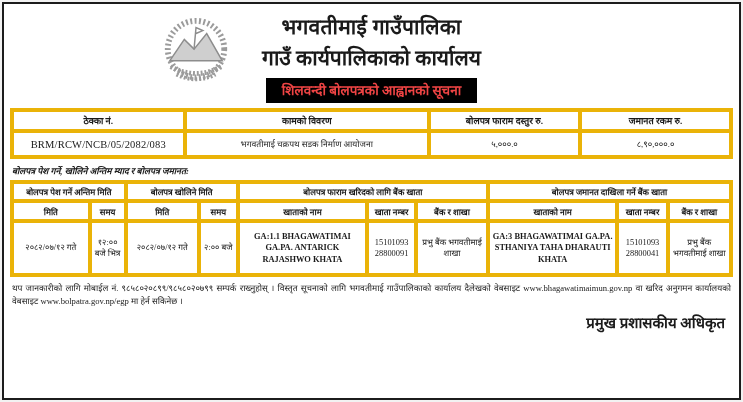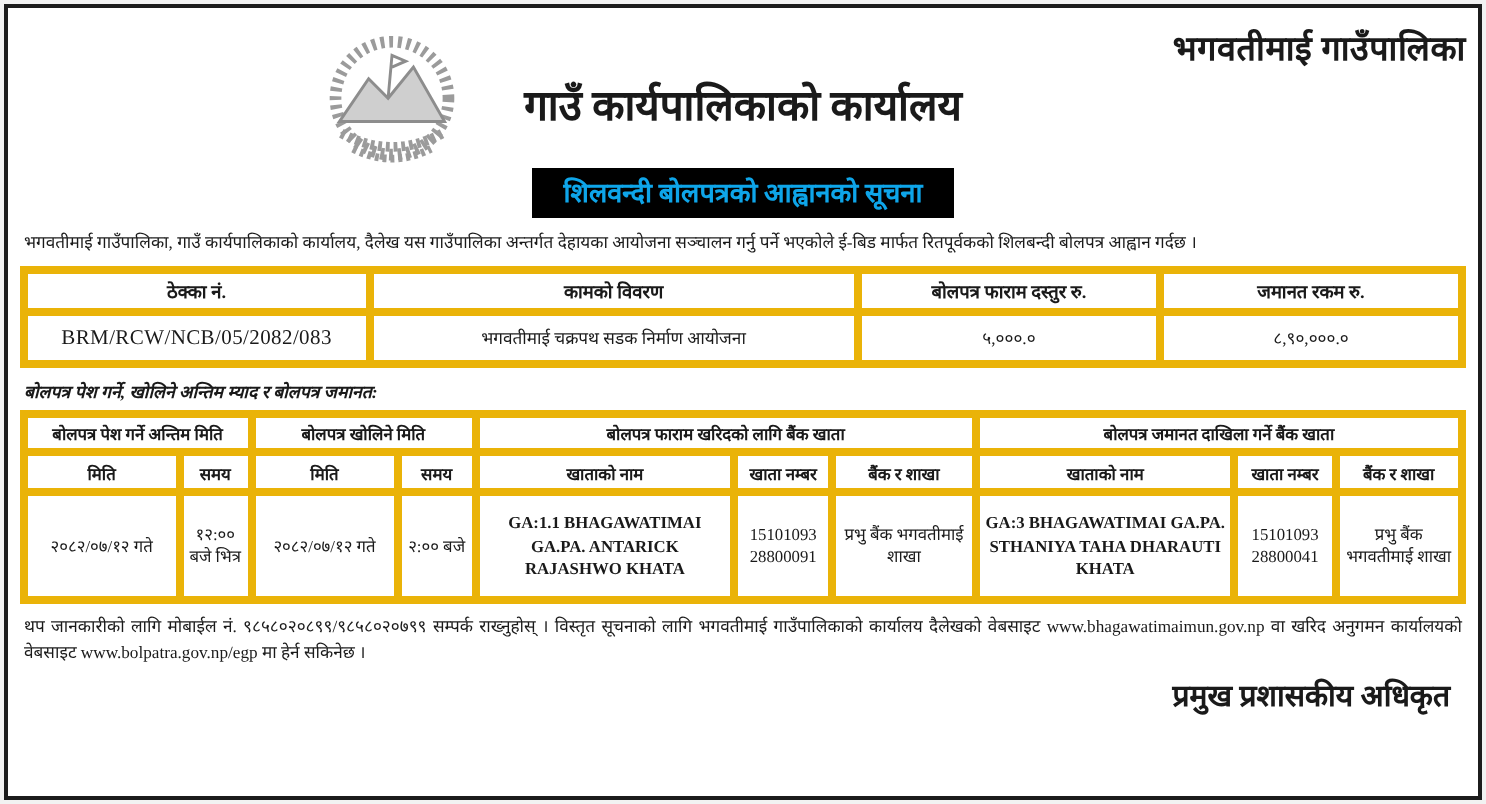--- a/index.html
+++ b/index.html
@@ -4,25 +4,25 @@
 <style>
   * { margin:0; padding:0; box-sizing:border-box; }
   html,body { width:743px; height:402px; background:#f2f2f2; }
   body { font-family:"Liberation Serif","DejaVu Serif",serif; color:#1a1a1a; overflow:hidden; }
   .page {
     position:absolute; left:2px; top:2px; width:739px; height:398px;
     background:#ffffff; border:2.5px solid #1c1c1c; padding:6px 6px 4px 6px;
   }
   .hdr { text-align:center; position:relative; }
   .logo { position:absolute; left:146px; top:4px; width:80px; height:74px; }
-  .t1 { font-size:17px; font-weight:bold; letter-spacing:.3px; margin-top:2px;text-align:right; }
+  .t1 { font-size:21px; font-weight:bold; letter-spacing:.3px; margin-top:2px; }
   .t2 { font-size:21px; font-weight:bold; margin-top:3px; }
   .t3 { font-size:11px; font-weight:bold; margin-top:4px; }
-  .bar { display:inline-block; background:#000; color:#0ea5e9; font-size:13.5px; font-weight:bold;
-         padding:3px 16px 4px 16px; margin-top:18px; }
+  .bar { display:inline-block; background:#000; color:#ef4444; font-size:13.5px; font-weight:bold;
+         padding:3px 16px 4px 16px; margin-top:7px; }
   .nno { font-size:11px; font-weight:bold; margin-top:5px; }
   .pub { font-size:9.5px; font-weight:bold; margin-top:2px; }
   .intro { font-size:8.6px; line-height:1.55; text-align:justify; margin:6px 2px 0 2px; }
   table { border-collapse:collapse; width:100%; table-layout:fixed; }
   td,th { border:4px solid #eab308; font-size:8.6px; text-align:center; vertical-align:middle; padding:2px 2px; }
   th { font-weight:bold; }
   .tbl1 { margin-top:5px; }
   .tbl1 th { height:20px; font-size:9.2px; }
   .tbl1 td { height:26px; }
   .latin { font-family:"Liberation Serif","DejaVu Serif",serif; font-size:10.5px; letter-spacing:.2px; }
@@ -49,21 +49,20 @@
       <path d="M14,52 Q40,66 66,52" fill="none" stroke="#9b9b9b" stroke-width="5" stroke-dasharray="2 2"></path>
       <path d="M20,60 Q40,70 60,60" fill="none" stroke="#9b9b9b" stroke-width="4" stroke-dasharray="2 2"></path>
     </svg>
     <div class="t1">भगवतीमाई गाउँपालिका</div>
     <div class="t2">गाउँ कार्यपालिकाको कार्यालय</div>
     <div>
       <span class="bar">शिलवन्दी बोलपत्रको आह्वानको सूचना</span>
     </div>
   </div>
 
-  <p class="intro">भगवतीमाई गाउँपालिका, गाउँ कार्यपालिकाको कार्यालय, दैलेख यस गाउँपालिका अन्तर्गत देहायका आयोजना सञ्चालन गर्नु पर्ने भएकोले ई-बिड मार्फत रितपूर्वकको शिलबन्दी बोलपत्र आह्वान गर्दछ ।</p>
 
   <table class="tbl1">
     <colgroup>
         <col style="width:24%">
         <col style="width:34%">
         <col style="width:21%">
         <col style="width:21%">
       </colgroup>
     <tbody>
         <tr>

